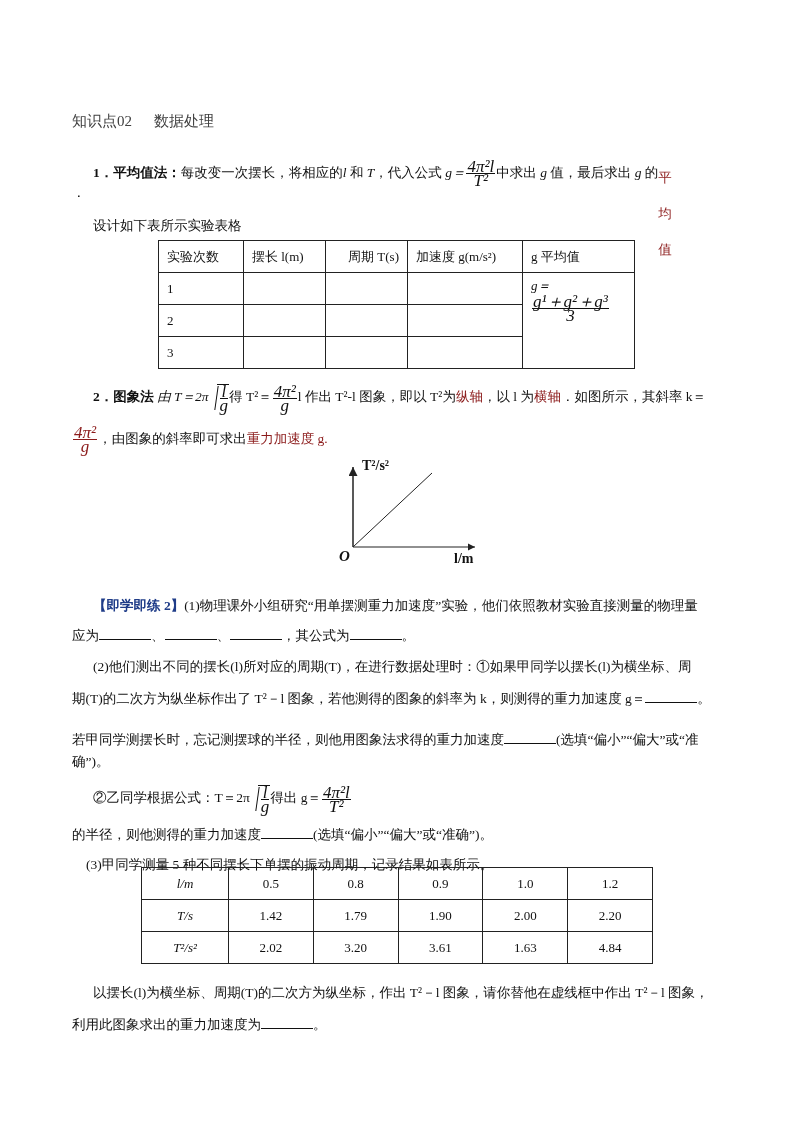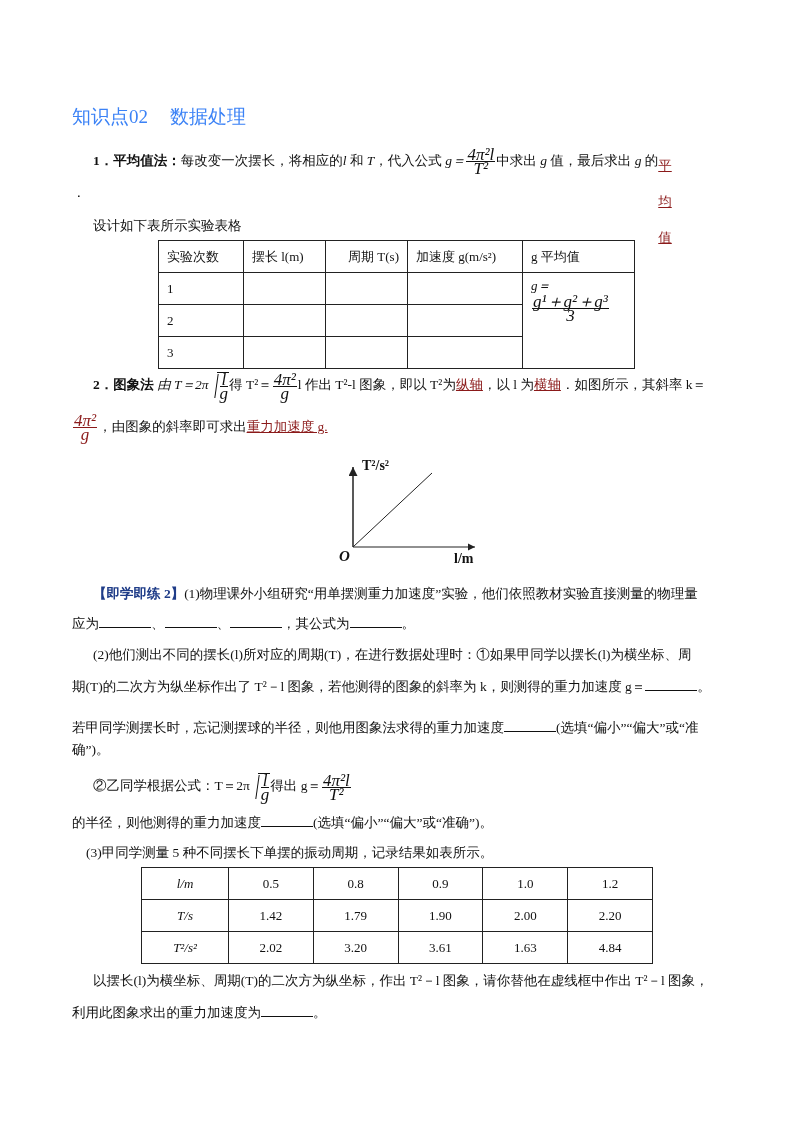--- a/index.html
+++ b/index.html
@@ -1,23 +1,23 @@
 <!DOCTYPE html>
 <html><head>
 <meta charset="utf-8">
 <style>
   html, body { margin: 0; padding: 0; background: #ffffff; }
   body { width: 794px; height: 1123px; position: relative; overflow: hidden;
          font-family: "Liberation Serif", "DejaVu Serif", serif; color: #111; font-size: 13.5px; }
   .abs { position: absolute; white-space: nowrap; }
-  .title { left: 72px; top: 104px; font-size: 19px; color: #3b82f6; }
+  .title { left: 72px; top: 112px; font-size: 15px; color: #404040; }
   .title .gap { display: inline-block; width: 22px; }
-  .line { line-height: 20px; }
+  .line { line-height: 20px; margin-top: 12px; }
   b.lead { font-weight: bold; }
-  .red-ul { color: #8b1a1a; text-decoration: underline; }
+  .red-ul { color: #8b1a1a; }
   .ital { font-style: italic; }
   .frac { display: inline-block; vertical-align: middle; text-align: center; line-height: 13px; font-size: 17px; margin: 0 1px; }
   .frac .num { display: block; border-bottom: 1px solid #111; padding: 0 1px; }
   .frac .den { display: block; }
   .frac.red .num { border-bottom-color: #8b1a1a; color: #8b1a1a; }
   .frac.red .den { color: #8b1a1a; }
   .sqrt { display: inline-block; vertical-align: middle; position: relative; padding-left: 8px; font-size: 11.5px; }
   .sqrt::before { content: ""; position: absolute; left: 0; top: 2px; bottom: 2px; width: 7px;
                   border-right: 1px solid #111; transform: skewX(-8deg); }
   .sqrt .inner { display: inline-block; border-top: 1px solid #111; padding-left: 2px; }

